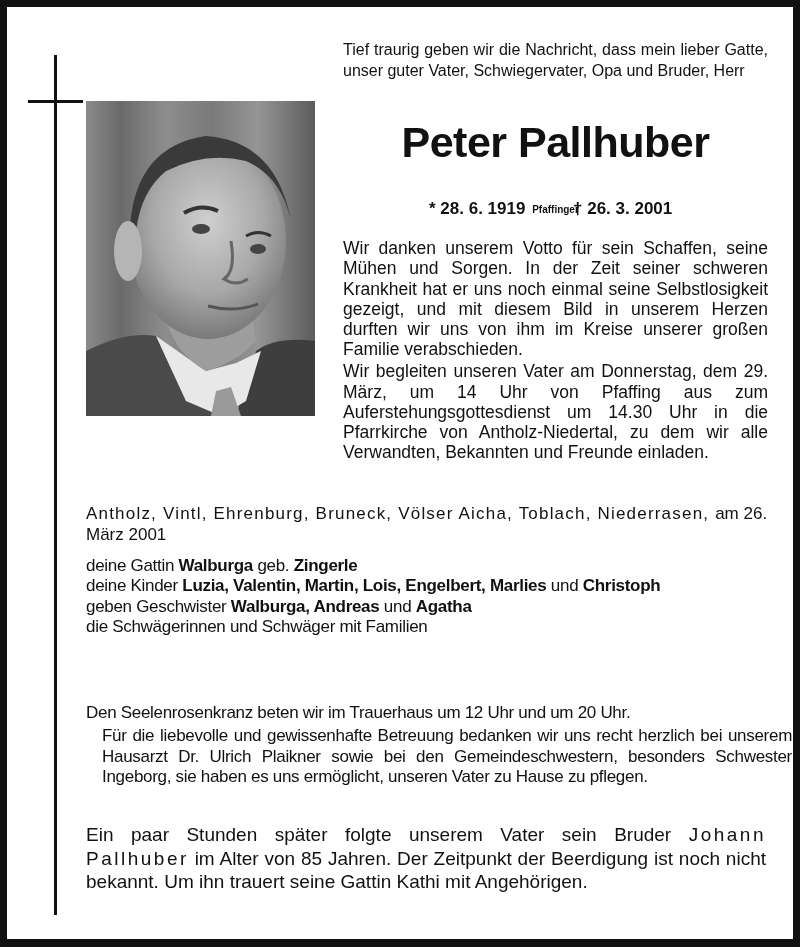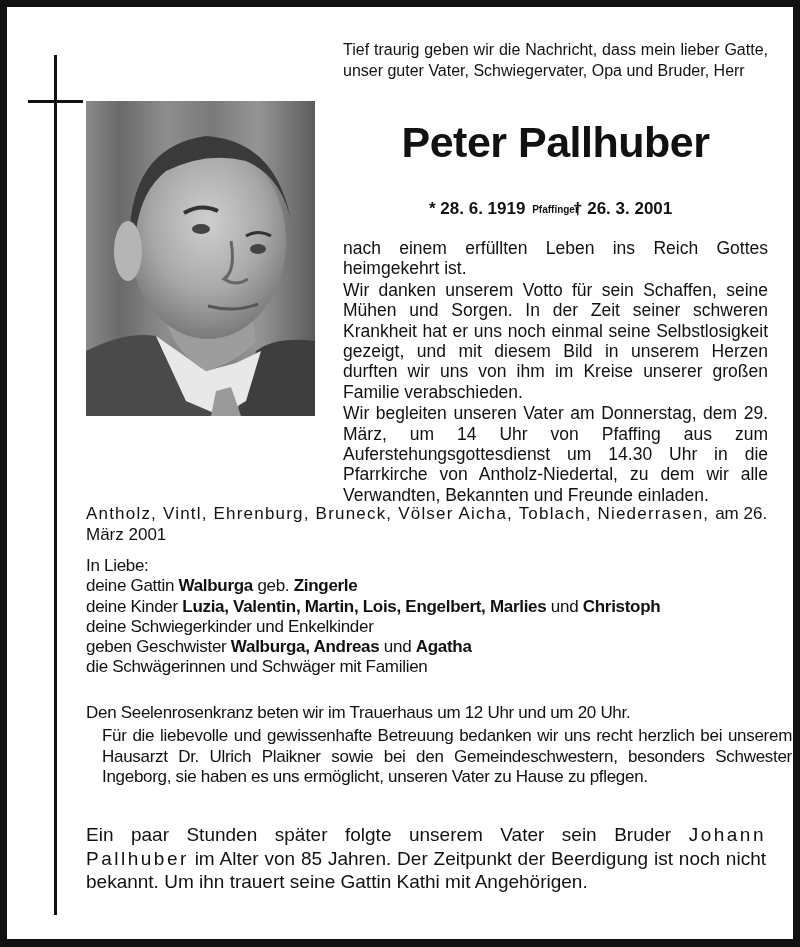--- a/index.html
+++ b/index.html
@@ -86,45 +86,42 @@
 </div>
 
 <div class="name">Peter Pallhuber</div>
 <div class="nick">Pfaffinger</div>
 <div class="dates">
   <span class="born">* 28. 6. 1919</span>
   <span class="died">† 26. 3. 2001</span>
 </div>
 
 <div class="main">
-  <p>nach einem erfüllten Leben ins Reich Gottes heimgekehrt ist.</p>
   <p>Wir danken unserem Votto für sein Schaffen, seine Mühen und Sorgen. In der Zeit seiner schweren Krankheit hat er uns noch einmal seine Selbstlosigkeit gezeigt, und mit diesem Bild in unserem Herzen durften wir uns von ihm im Kreise unserer großen Familie verabschieden.</p>
   <p>Wir begleiten unseren Vater am Donnerstag, dem 29. März, um 14 Uhr von Pfaffing aus zum Auferstehungsgottesdienst um 14.30 Uhr in die Pfarrkirche von Antholz-Niedertal, zu dem wir alle Verwandten, Bekannten und Freunde einladen.</p>
 </div>
 
 <div class="places">
   <span>Antholz, Vintl, Ehrenburg, Bruneck, Völser Aicha, Toblach, Niederrasen,</span>
   <span class="date">am 26. März 2001</span>
 </div>
 
 <div class="family">
-  <div>In Liebe:</div>
   <div>
     <span>deine Gattin</span>
     <b>Walburga</b>
     <span>geb.</span>
     <b>Zingerle</b>
   </div>
   <div>
     <span>deine Kinder</span>
     <b>Luzia, Valentin, Martin, Lois, Engelbert, Marlies</b>
     <span>und</span>
     <b>Christoph</b>
   </div>
-  <div>deine Schwiegerkinder und Enkelkinder</div>
   <div>
     <span>geben Geschwister</span>
     <b>Walburga, Andreas</b>
     <span>und</span>
     <b>Agatha</b>
   </div>
   <div>die Schwägerinnen und Schwäger mit Familien</div>
 </div>
 
 <div class="rosary">Den Seelenrosenkranz beten wir im Trauerhaus um 12 Uhr und um 20 Uhr.</div>

